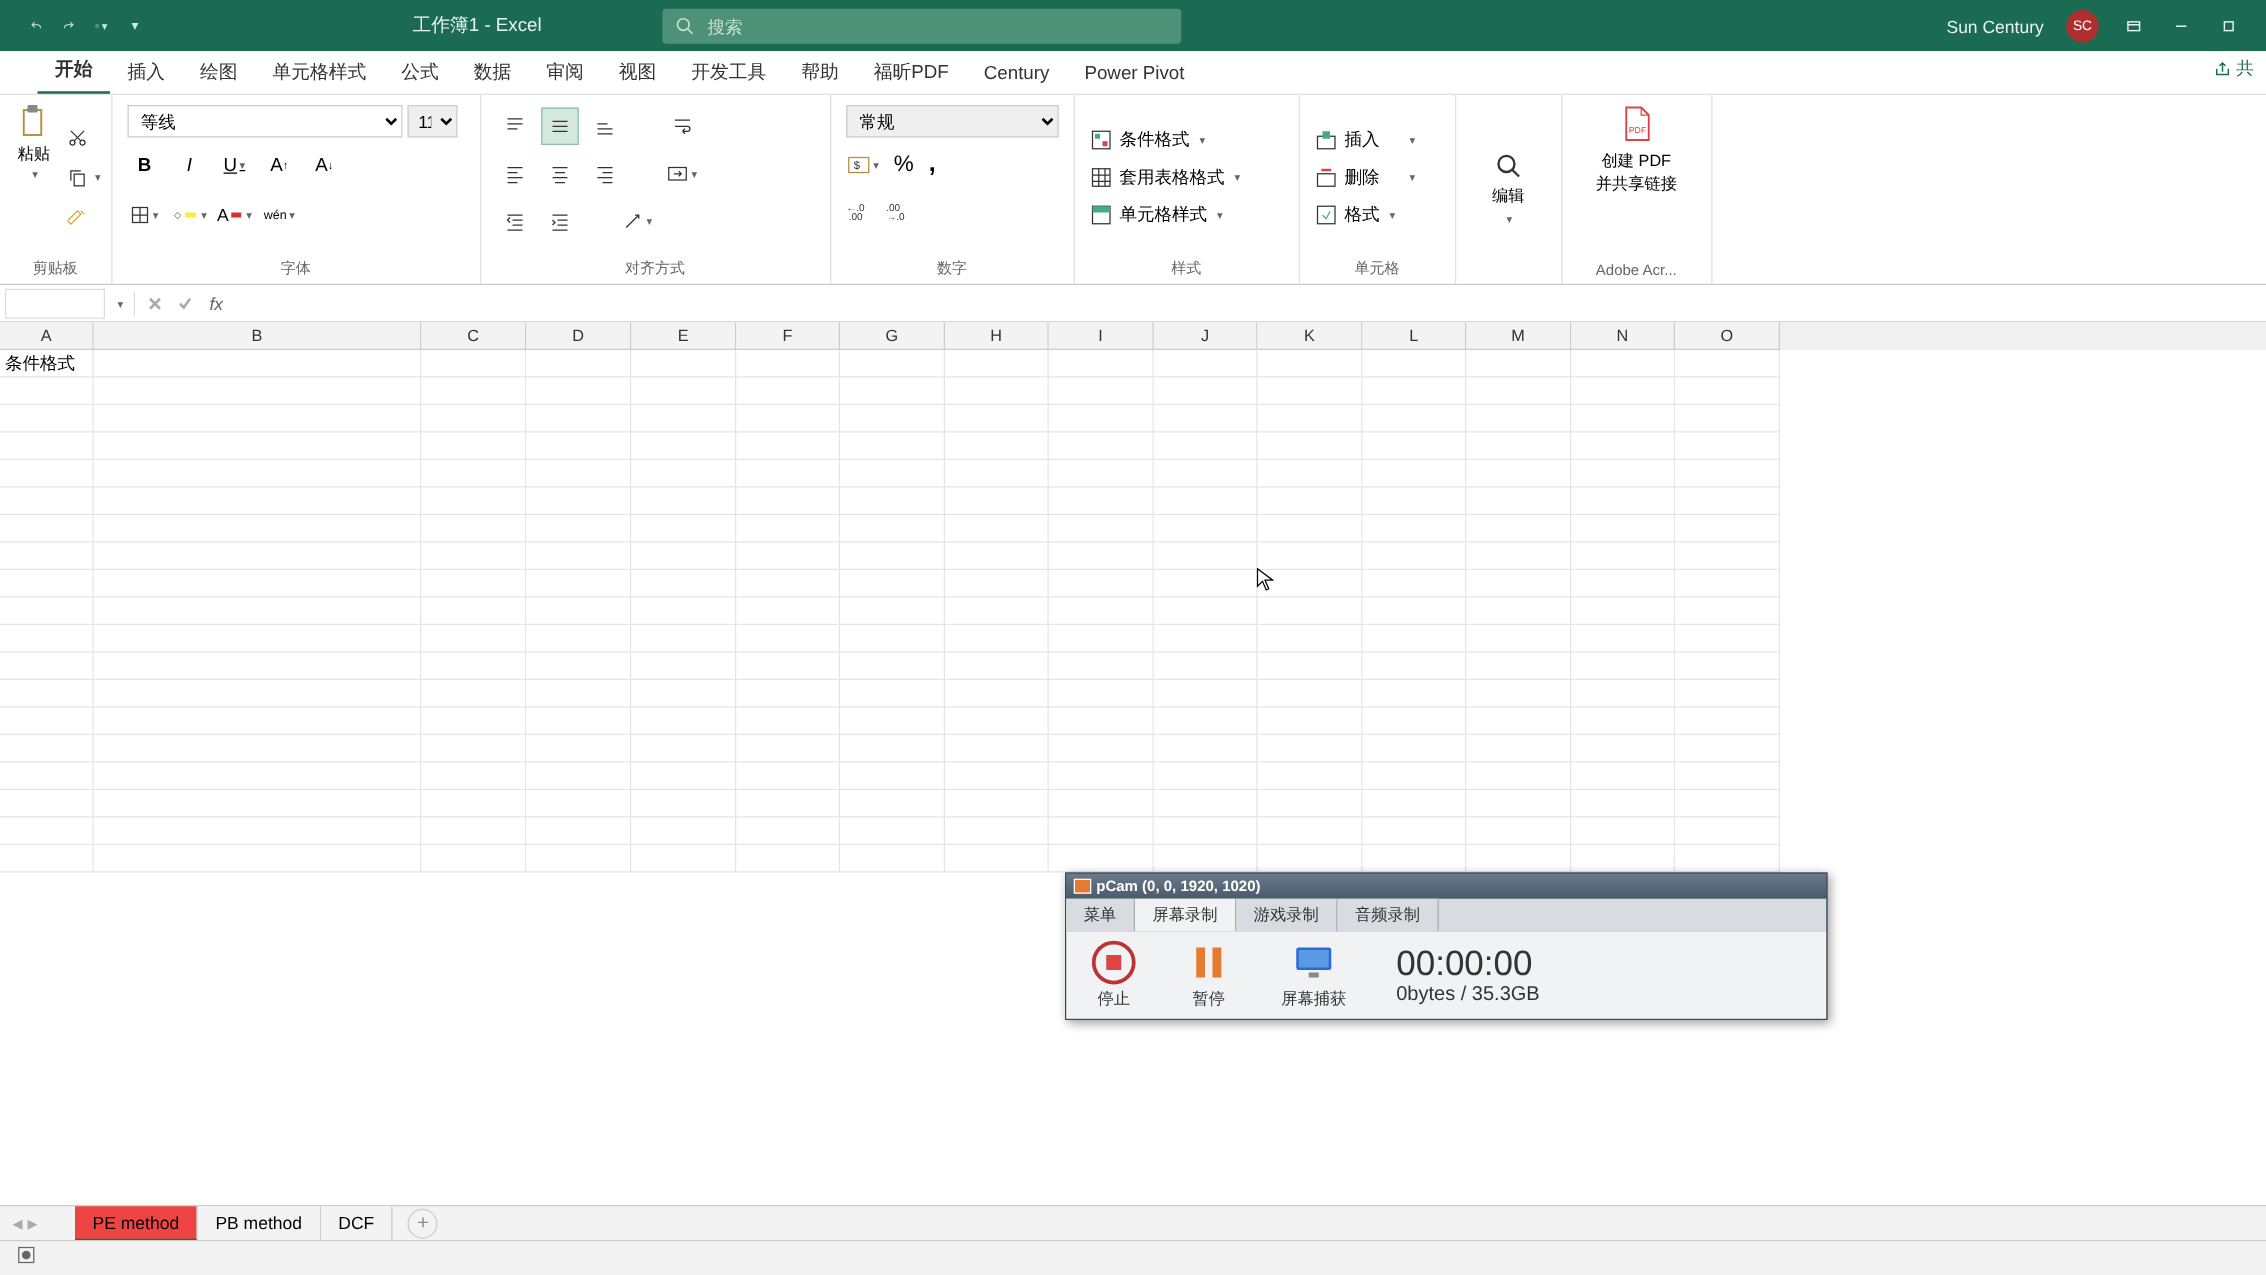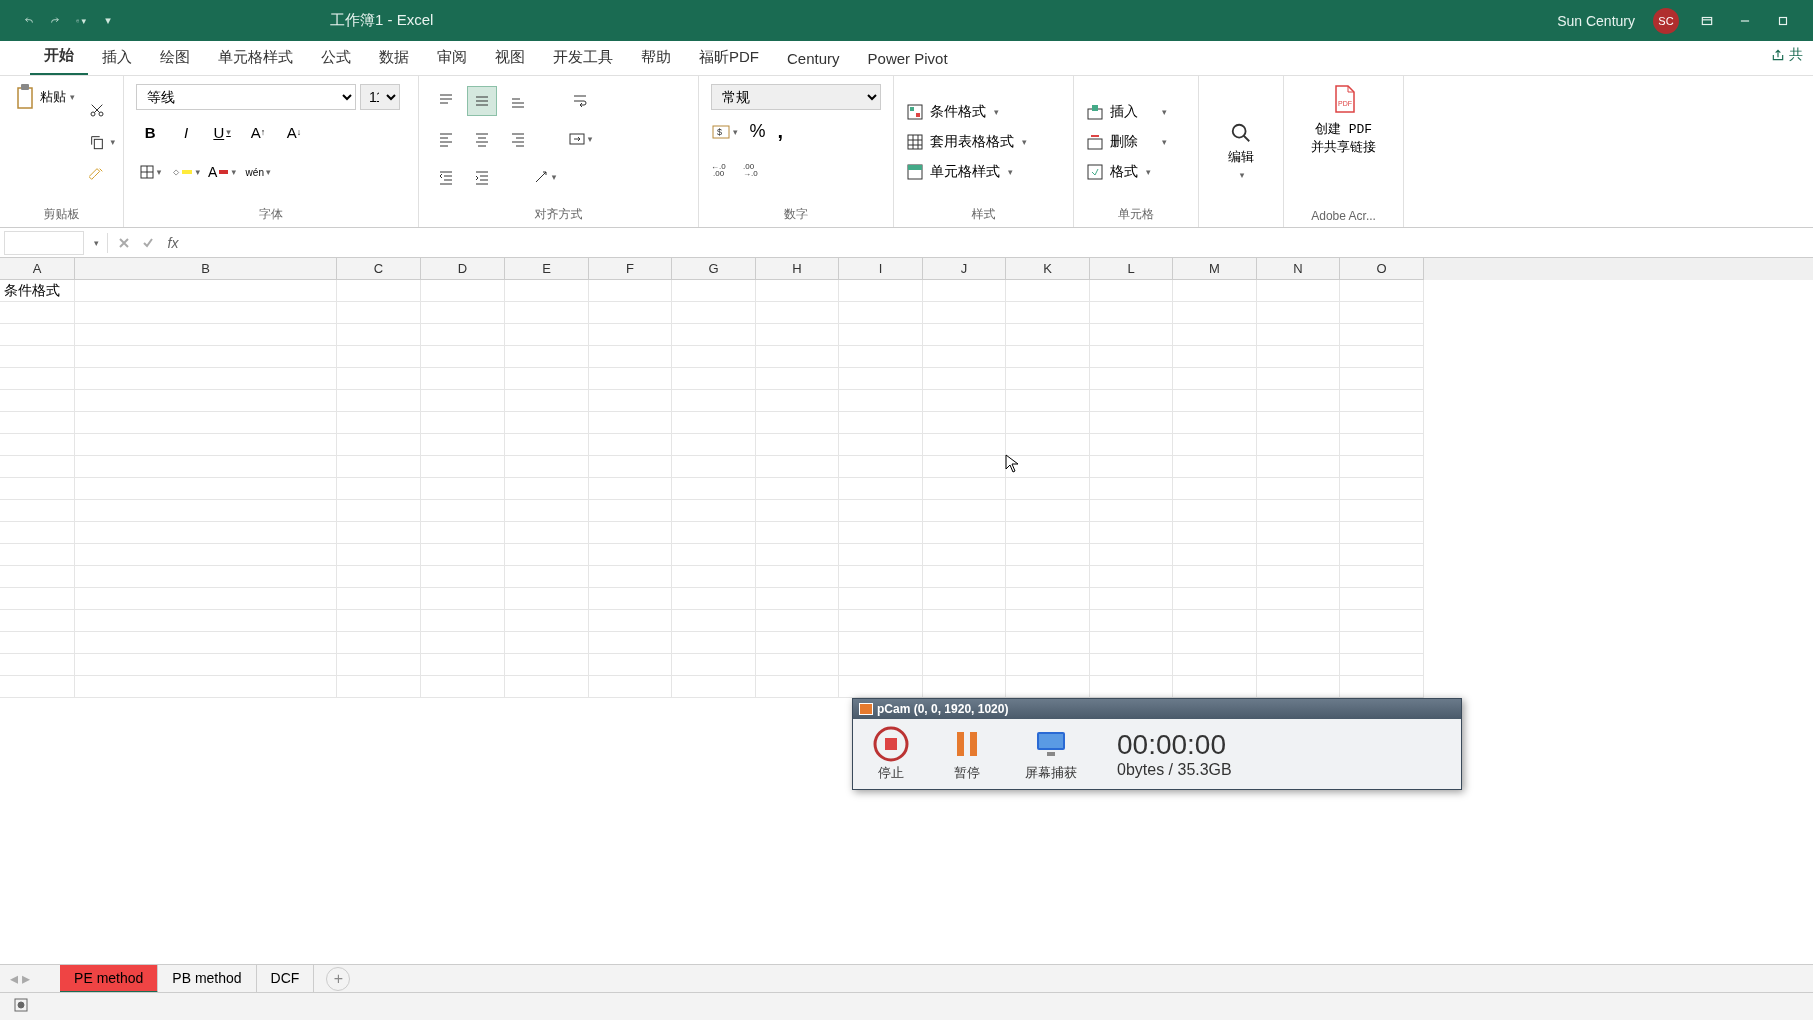--- a/index.html
+++ b/index.html
@@ -28,21 +28,21 @@
     .ribbon-tab.active { font-weight: 600; border-bottom: 2px solid #1a6b52; }
     .share-btn { position: absolute; right: 10px; top: 5px; display: flex; align-items: center; gap: 4px; font-size: 14px; color: #1a6b52; }
     
     
     .ribbon { height: 152px; background: #fff; display: flex; border-bottom: 1px solid #ccc; }
     .ribbon-group { border-right: 1px solid #e0e0e0; padding: 6px 8px 0 8px; display: flex; flex-direction: column; }
     .ribbon-group-content { flex: 1; display: flex; }
     .ribbon-group-label { text-align: center; font-size: 12px; color: #666; padding: 4px 0; position: relative; }
     
     .clipboard-col { display: flex; flex-direction: column; align-items: center; gap: 4px; padding: 0 6px; }
-    .paste-btn { display: flex; flex-direction: row; align-items: center; gap: 2px; cursor: pointer; }
+    .paste-btn { display: flex; flex-direction: column; align-items: center; gap: 2px; cursor: pointer; }
     .paste-icon { width: 24px; height: 30px; }
     .small-btn-col { display: flex; flex-direction: column; gap: 8px; justify-content: center; padding-left: 8px; }
     .small-btn { display: flex; align-items: center; gap: 4px; cursor: pointer; height: 24px; }
     .small-btn svg { width: 16px; height: 16px; }
     
     .font-group { width: 295px; }
     .font-row1 { display: flex; gap: 4px; padding: 2px 4px; }
     .font-name { width: 220px; height: 26px; border: 1px solid #ccc; font-size: 14px; padding: 2px 6px; background: #fff; }
     .font-size { width: 40px; height: 26px; border: 1px solid #ccc; font-size: 14px; padding: 2px 4px; }
     .font-row2, .font-row3 { display: flex; gap: 8px; padding: 6px 4px; align-items: center; }
@@ -149,20 +149,27 @@
           <rect x="4" y="4" width="16" height="16" rx="2"></rect>
           <path d="M8 4v6h8V4"></path>
         </svg>
         <span class="dropdown-marker">▾</span>
       </span>
     <span class="tb-icon">
         <span class="dropdown-marker" style="font-size:11px;">▾</span>
       </span>
   </div>
   <div class="titlebar-title">工作簿1 - Excel</div>
+  <div class="search-box">
+    <svg viewBox="0 0 24 24" fill="none" stroke="currentColor" stroke-width="2">
+        <circle cx="10" cy="10" r="7"></circle>
+        <path d="M21 21l-6-6"></path>
+      </svg>
+    <input placeholder="搜索" style="">
+  </div>
   <div class="titlebar-right">
     <span class="user-name">Sun Century</span>
     <span class="user-avatar">SC</span>
     <span class="win-btn">
         <svg viewBox="0 0 24 24" fill="none" stroke="currentColor" stroke-width="2">
           <rect x="4" y="6" width="16" height="12"></rect>
           <path d="M4 10h16"></path>
         </svg>
       </span>
     <span class="win-btn">
@@ -461,21 +468,21 @@
     <div class="ribbon-group-label"></div>
   </div>
 
   <div class="ribbon-group adobe-group">
     <div class="adobe-btn">
       <svg viewBox="0 0 28 32">
           <path d="M6 2h12l6 6v20H6z" fill="none" stroke="#d44" stroke-width="1.5"></path>
           <path d="M18 2v6h6" fill="none" stroke="#d44"></path>
           <text x="8" y="22" font-size="7" fill="#d44">PDF</text>
         </svg>
-      <span style="white-space:pre;font-family:Liberation Mono, monospace;">创建 PDF
+      <span style="white-space:pre;">创建 PDF
 并共享链接</span>
     </div>
     <div class="ribbon-group-label" style="margin-top:auto;">Adobe Acr...</div>
   </div>
 </div>
 
 <div class="formula-bar">
   <input class="name-box" value="" style="">
   <span class="chev" style="padding:0 4px;">▾</span>
   <span class="fb-sep"></span>
@@ -856,20 +863,26 @@
         <rect x="3" y="3" width="12" height="12"></rect>
         <circle cx="9" cy="9" r="3" fill="currentColor"></circle>
       </svg></span>
 </div>
 
 <div class="recorder">
   <div class="recorder-title">
     <span class="recorder-title-icon"></span>
     <span>pCam (0, 0, 1920, 1020)</span>
   </div>
+  <div class="recorder-tabs">
+    <div class="rec-tab">菜单</div>
+    <div class="rec-tab active">屏幕录制</div>
+    <div class="rec-tab">游戏录制</div>
+    <div class="rec-tab">音频录制</div>
+  </div>
   <div class="recorder-body">
     <div class="rec-btn">
       <div class="rec-btn-icon">
           <svg viewBox="0 0 36 36">
             <circle cx="18" cy="18" r="16" fill="none" stroke="#b33" stroke-width="3"></circle>
             <rect x="12" y="12" width="12" height="12" fill="#d44"></rect>
           </svg>
         </div>
       <span class="rec-btn-label">停止</span>
     </div>

